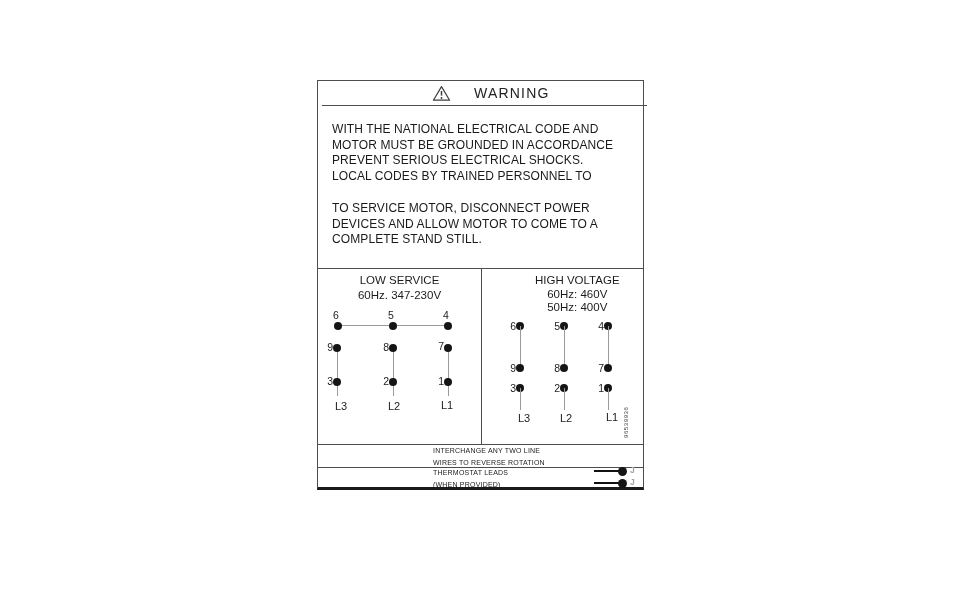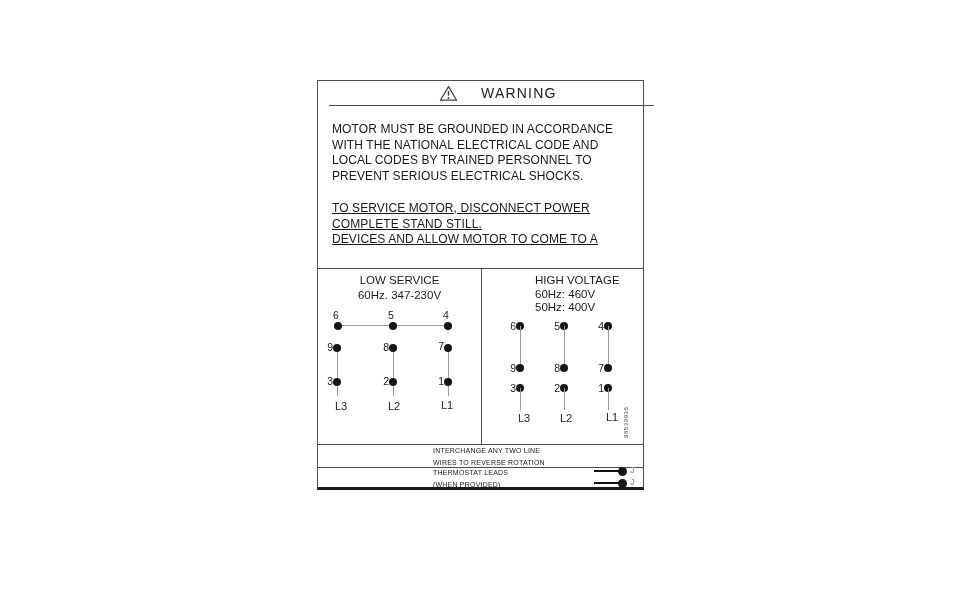--- a/index.html
+++ b/index.html
@@ -2,31 +2,31 @@
 <html><head>
 <meta charset="utf-8">
 <style>
   html,body{margin:0;padding:0;background:#ffffff;}
   .page{position:relative;width:976px;height:600px;background:#ffffff;overflow:hidden;
         font-family:"Liberation Sans", sans-serif;color:#1c1c1c;}
   .label-box{position:absolute;left:317px;top:80px;width:327px;height:410px;
              border:1px solid #4d4d4d;border-bottom:3px solid #1a1a1a;box-sizing:border-box;
              background:#ffffff;}
   .abs{position:absolute;}
-  .hdr{position:absolute;left:11px;top:0;width:100%;height:25px;border-bottom:1px solid #4d4d4d;box-sizing:border-box;}
+  .hdr{position:absolute;left:4px;top:0;width:100%;height:25px;border-bottom:1px solid #4d4d4d;box-sizing:border-box;}
   .hdr-title{position:absolute;left:152px;top:4px;font-size:14px;letter-spacing:1.2px;color:#222;}
   .wtext{position:absolute;left:14px;top:41px;width:300px;font-size:12px;line-height:15.5px;
          letter-spacing:0.1px;color:#1a1a1a;}
-  .wtext .p2{margin-top:17px;text-decoration:underline;}
+  .wtext .p2{margin-top:17px;}
   .hline{position:absolute;height:1px;background:#4d4d4d;left:0;width:325px;}
   .vline-div{position:absolute;width:1px;background:#4d4d4d;}
   .group{position:absolute;left:0;top:0;width:100%;height:100%;}
   .vhead{position:absolute;font-size:11.5px;color:#1b1b1b;}
   .vhead.center{width:163px;left:0;text-align:center;line-height:14.5px;}
-  .vhead.left{line-height:13.5px;}
+  .vhead.left{line-height:13.5px;text-align:center;}
   .dot{position:absolute;width:8px;height:8px;border-radius:50%;background:#151515;}
   .wire{position:absolute;background:#9a9a9a;}
   .tnum{position:absolute;font-size:10.5px;line-height:13px;color:#1c1c1c;}
   .tnum.above{width:14px;text-align:center;}
   .tnum.side{width:12px;text-align:right;}
   .llabel{position:absolute;width:22px;text-align:center;font-size:11px;color:#1c1c1c;}
   .pn{position:absolute;left:305px;top:305px;height:52px;writing-mode:vertical-rl;
       transform:rotate(180deg);font-size:6px;letter-spacing:0.6px;color:#3a3a3a;}
   .note{position:absolute;left:115px;font-size:7px;line-height:11.5px;letter-spacing:0.2px;color:#1c1c1c;}
   .leadline{position:absolute;height:2px;background:#111;width:26px;left:276px;}
@@ -43,29 +43,29 @@
       <svg class="abs" style="left:110px;top:4px;" width="19" height="17" viewBox="0 0 19 17">
         <path d="M9.5 1.6 L17.6 15.2 L1.4 15.2 Z" fill="none" stroke="#3f3f3f" stroke-width="1.2" stroke-linejoin="round"></path>
         <line x1="9.5" y1="6" x2="9.5" y2="10.6" stroke="#3f3f3f" stroke-width="1.5"></line>
         <circle cx="9.5" cy="13" r="1" fill="#3f3f3f"></circle>
       </svg>
       <div class="hdr-title">WARNING</div>
     </div>
 
     <div class="wtext">
       <div class="p1">
+        <div>WITH THE NATIONAL ELECTRICAL CODE AND</div>
         <div>MOTOR MUST BE GROUNDED IN ACCORDANCE</div>
-        <div>WITH THE NATIONAL ELECTRICAL CODE AND</div>
+        <div>PREVENT SERIOUS ELECTRICAL SHOCKS.</div>
         <div>LOCAL CODES BY TRAINED PERSONNEL TO</div>
-        <div>PREVENT SERIOUS ELECTRICAL SHOCKS.</div>
       </div>
       <div class="p2">
         <div>TO SERVICE MOTOR, DISCONNECT POWER</div>
+        <div>DEVICES AND ALLOW MOTOR TO COME TO A</div>
         <div>COMPLETE STAND STILL.</div>
-        <div>DEVICES AND ALLOW MOTOR TO COME TO A</div>
       </div>
     </div>
 
     <div class="hline" style="top:187px;"></div>
     <div class="vline-div" style="left:163px;top:188px;height:175px;"></div>
     <div class="hline" style="top:363px;"></div>
     <div class="hline" style="top:386px;"></div>
 
     <div class="group">
       <div class="vhead center" style="top:192px;">

